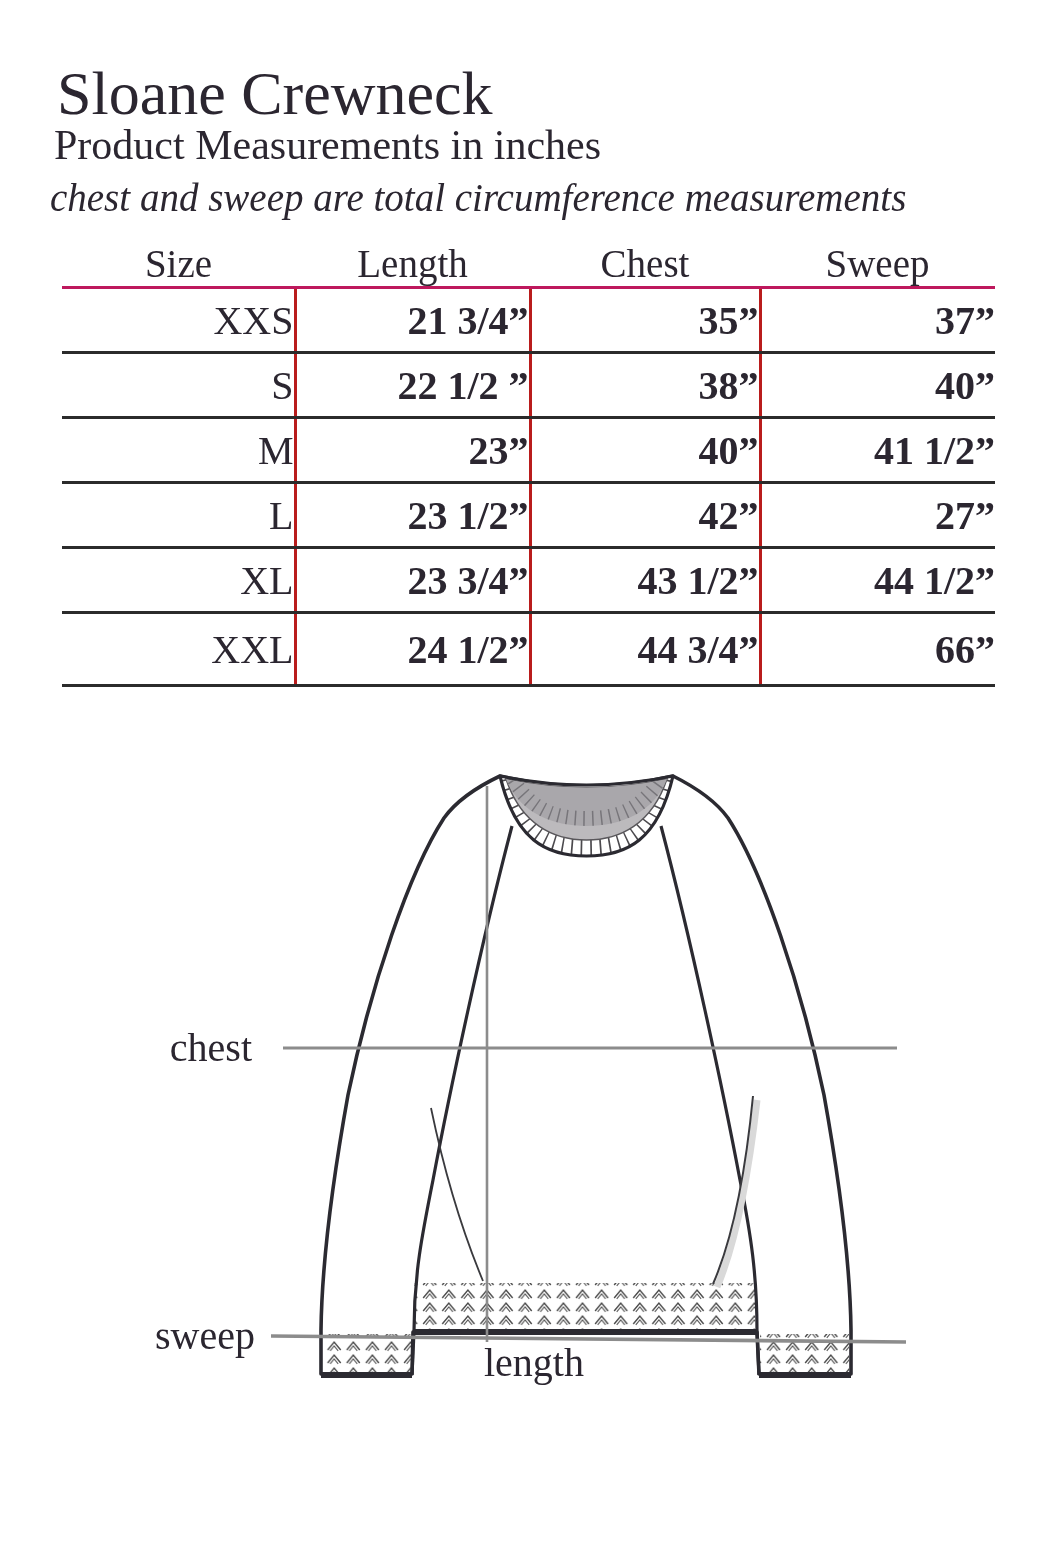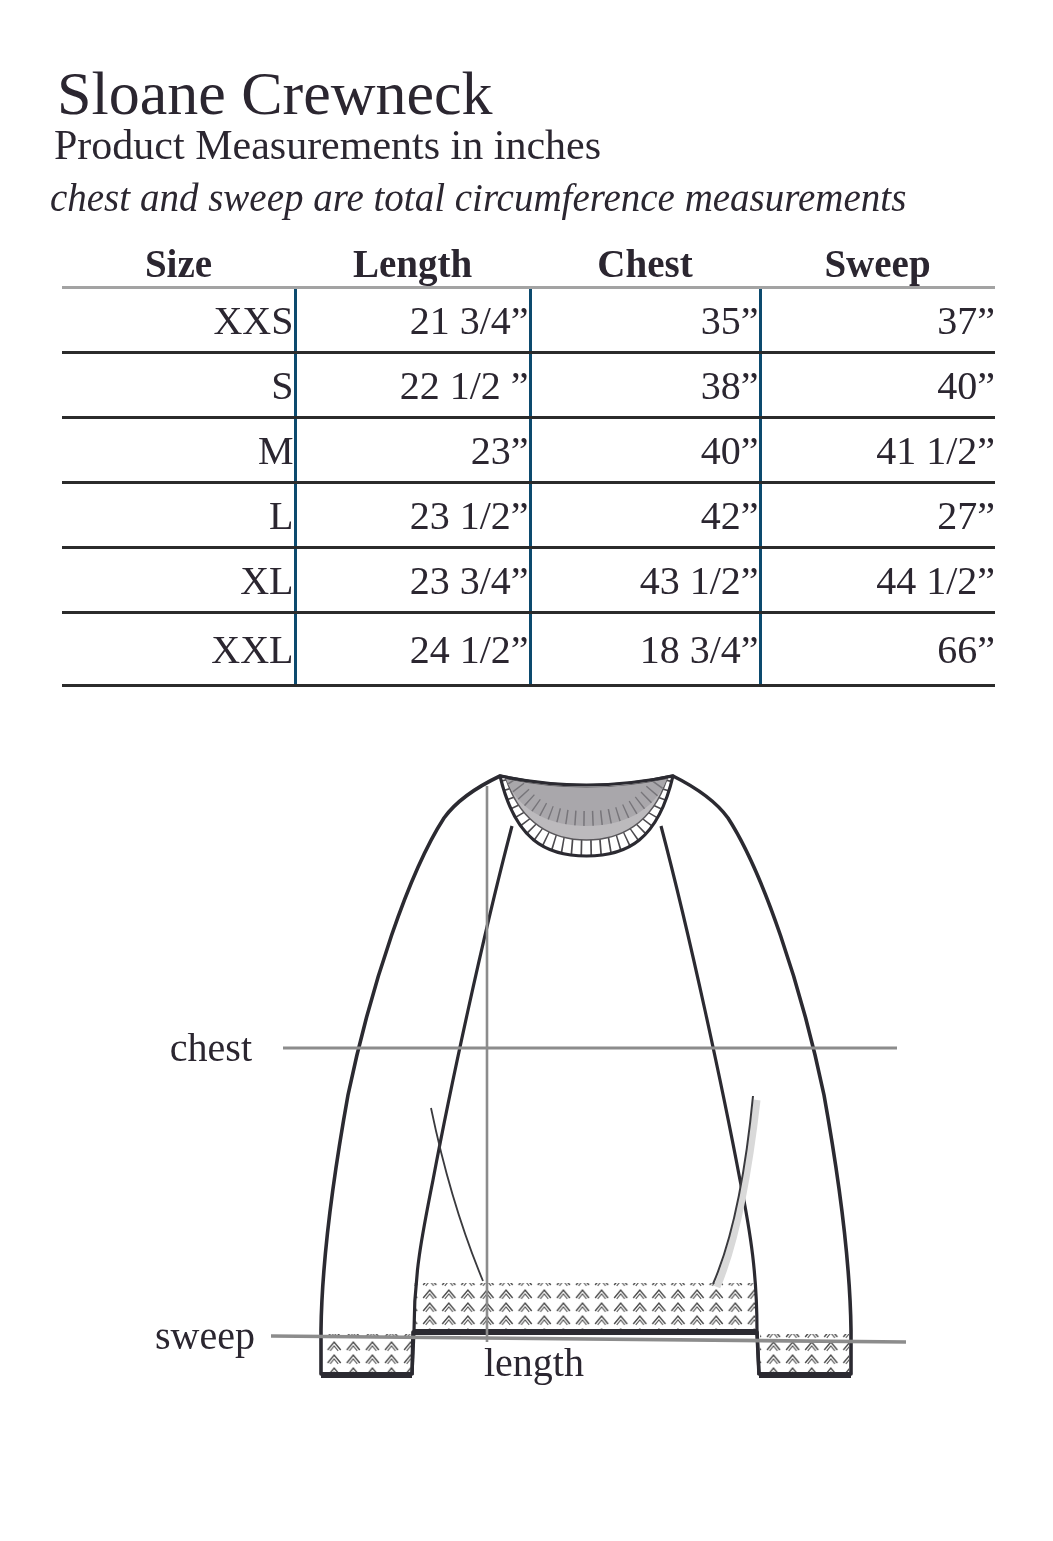--- a/index.html
+++ b/index.html
@@ -19,29 +19,29 @@
   }
   table.size-table{
     position:absolute;left:62px;top:240px;width:933px;
     border-collapse:collapse;table-layout:fixed;
   }
   table.size-table col.c1{width:233px}
   table.size-table col.c2{width:235px}
   table.size-table col.c3{width:230px}
   table.size-table col.c4{width:235px}
   table.size-table th{
-    font-weight:bold;font-size:39px;text-align:center;vertical-align:middle;
-    height:46px;border-bottom:3px solid #a3a3a3;padding:0;
+    font-weight:normal;font-size:39px;text-align:center;vertical-align:middle;
+    height:46px;border-bottom:3px solid #be185d;padding:0;
   }
   table.size-table td{
     font-size:40px;text-align:right;vertical-align:middle;height:62px;
     border-bottom:3px solid #2b2b2b;padding:0;white-space:nowrap;
   }
   table.size-table tr:last-child td{height:70px;}
-  table.size-table td.vline{border-left:3px solid #0c4a6e;}
+  table.size-table td.vline{border-left:3px solid #b91c1c;font-weight:bold;}
   .diagram-wrap{position:absolute;left:0;top:0;width:1053px;height:1541px;}
   svg text{font-family:"Liberation Serif","DejaVu Serif",serif;font-size:40px;fill:#2b2630;}
 </style>
 </head>
 <body>
 
 <div class="page">
 
   <div class="title">Sloane Crewneck</div>
   <div class="subtitle">Product Measurements in inches</div>
@@ -89,21 +89,21 @@
       </tr>
       <tr>
         <td>XL</td>
         <td class="vline">23 3/4”</td>
         <td class="vline">43 1/2”</td>
         <td class="vline">44 1/2”</td>
       </tr>
       <tr>
         <td>XXL</td>
         <td class="vline">24 1/2”</td>
-        <td class="vline">18 3/4”</td>
+        <td class="vline">44 3/4”</td>
         <td class="vline">66”</td>
       </tr>
     </tbody>
   </table>
 
   <div class="diagram-wrap">
     <svg width="1053" height="1541" viewBox="0 0 1053 1541">
       <defs>
         <pattern id="rib" patternUnits="userSpaceOnUse" width="19.1" height="13">
           <path d="M3,11 L9.5,3 L16,11" fill="none" stroke="#4a4a4a" stroke-width="1.4"></path>

